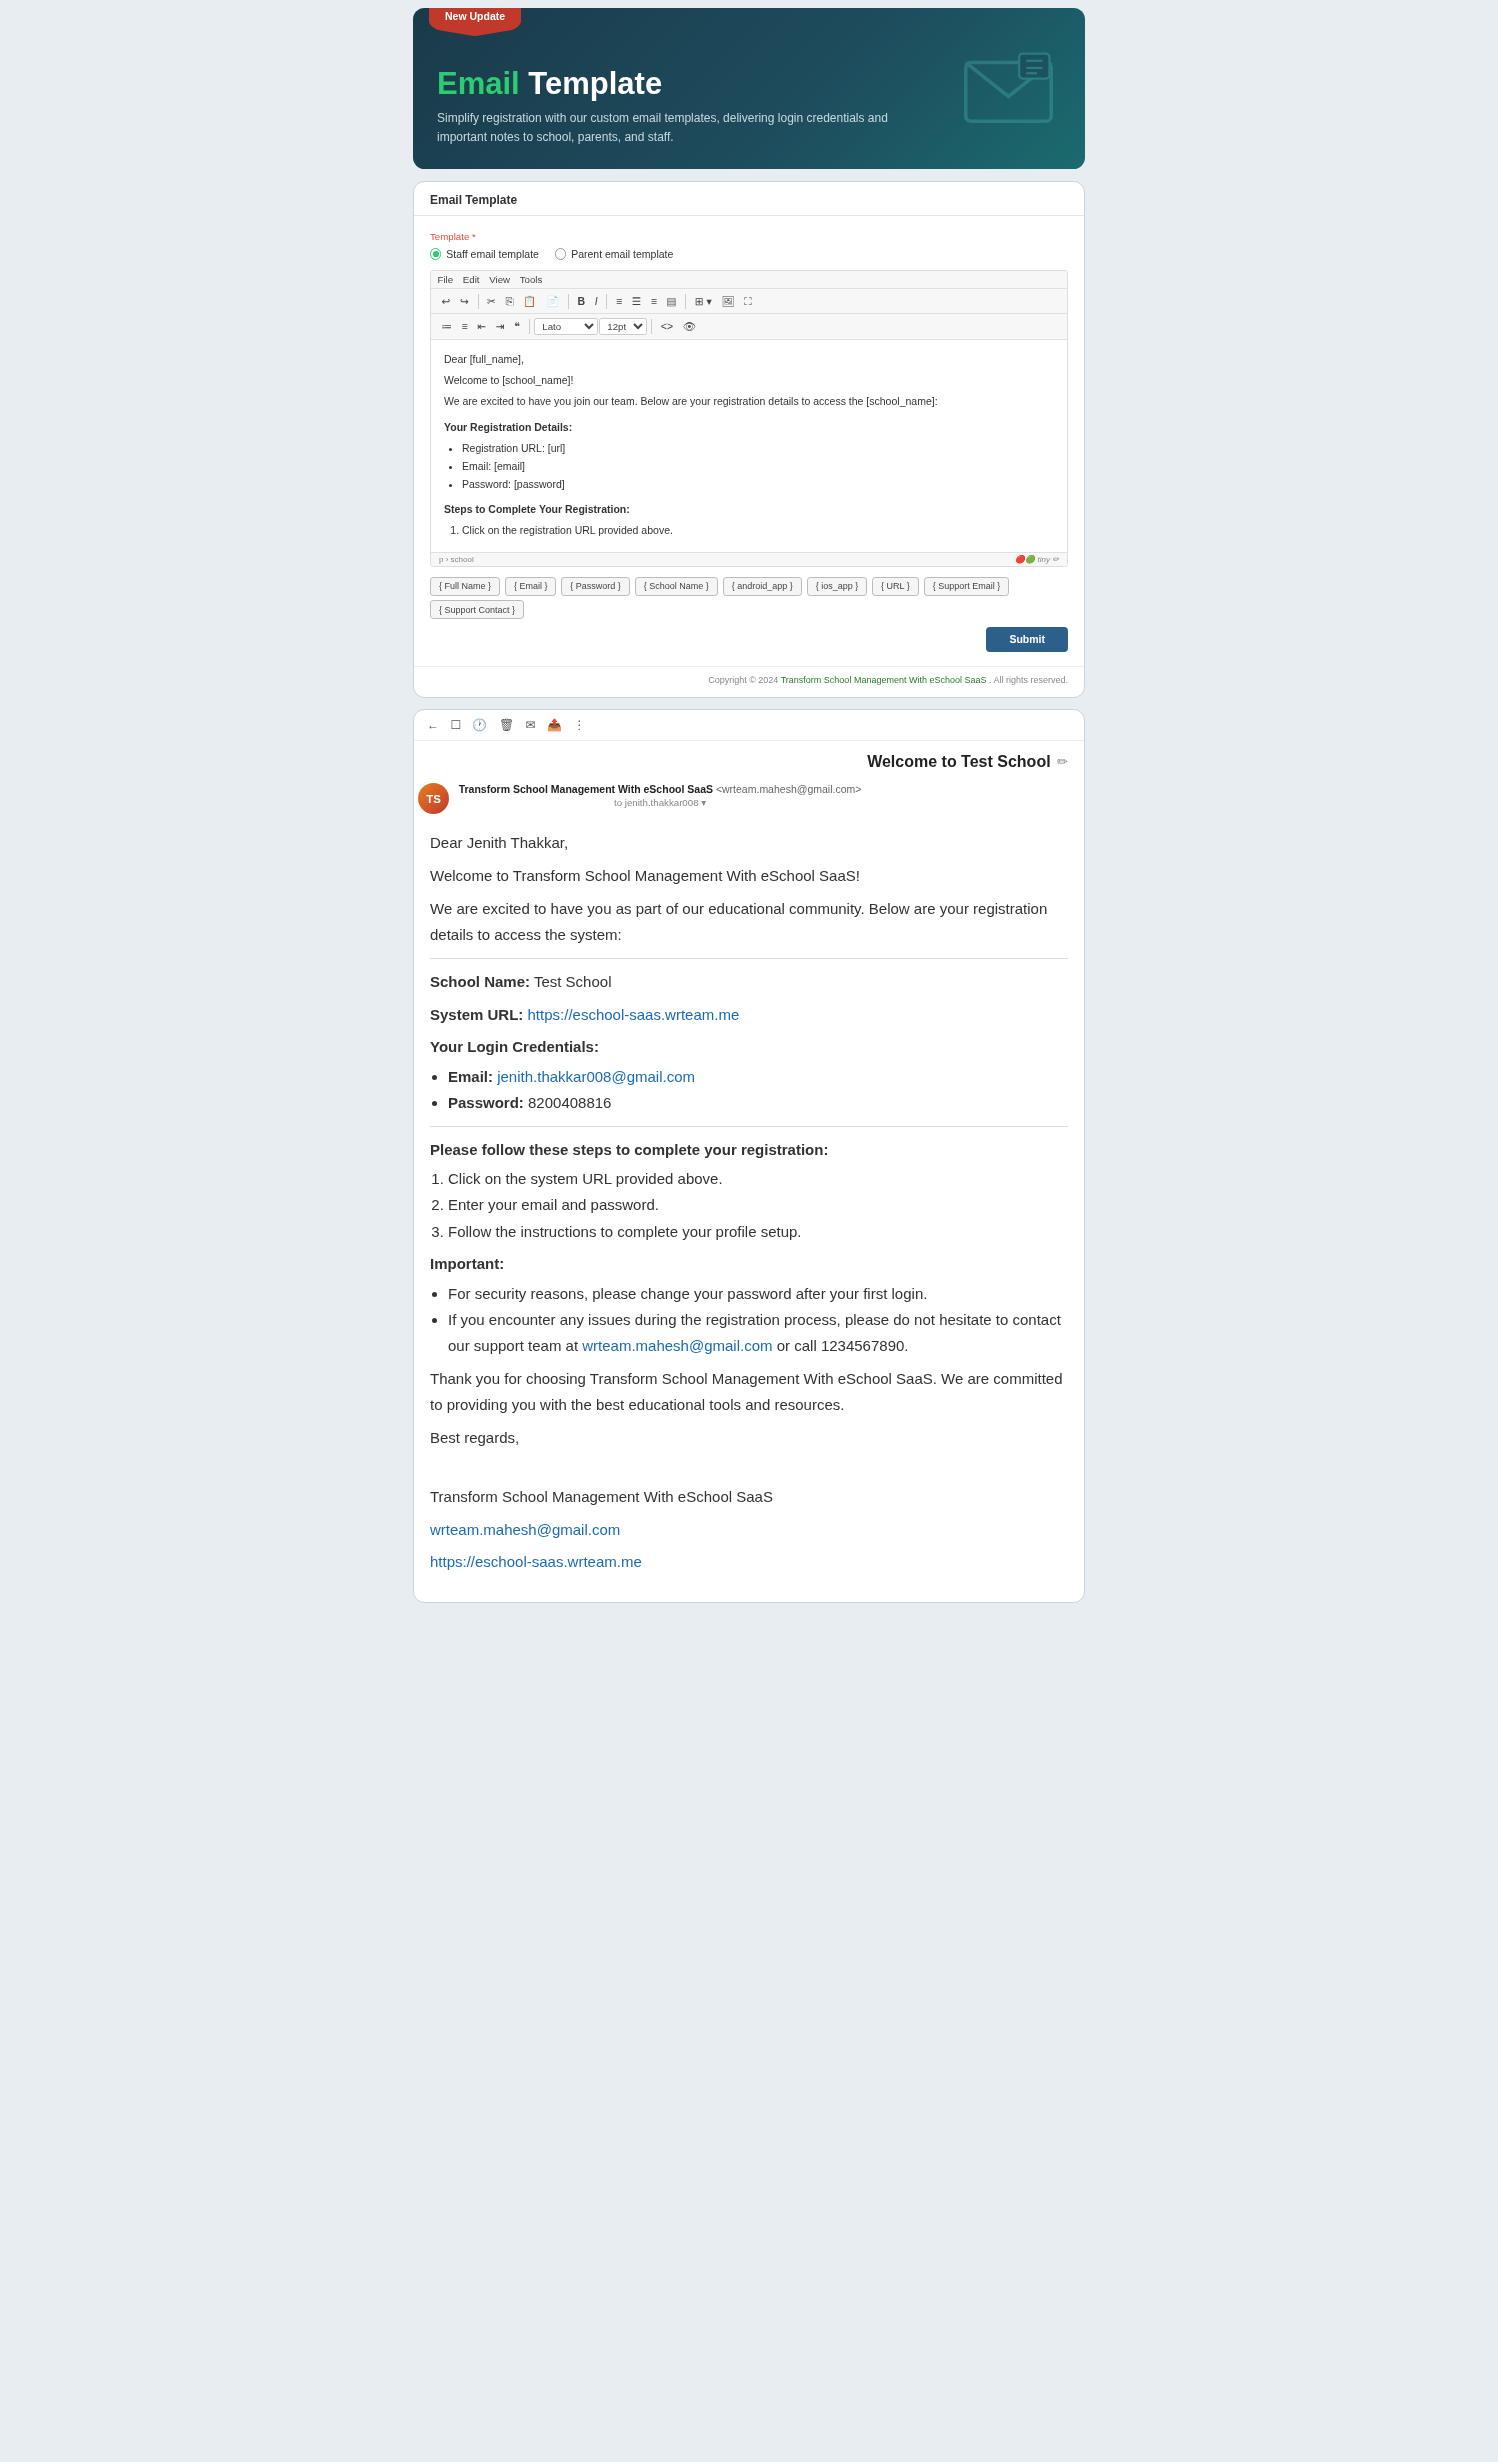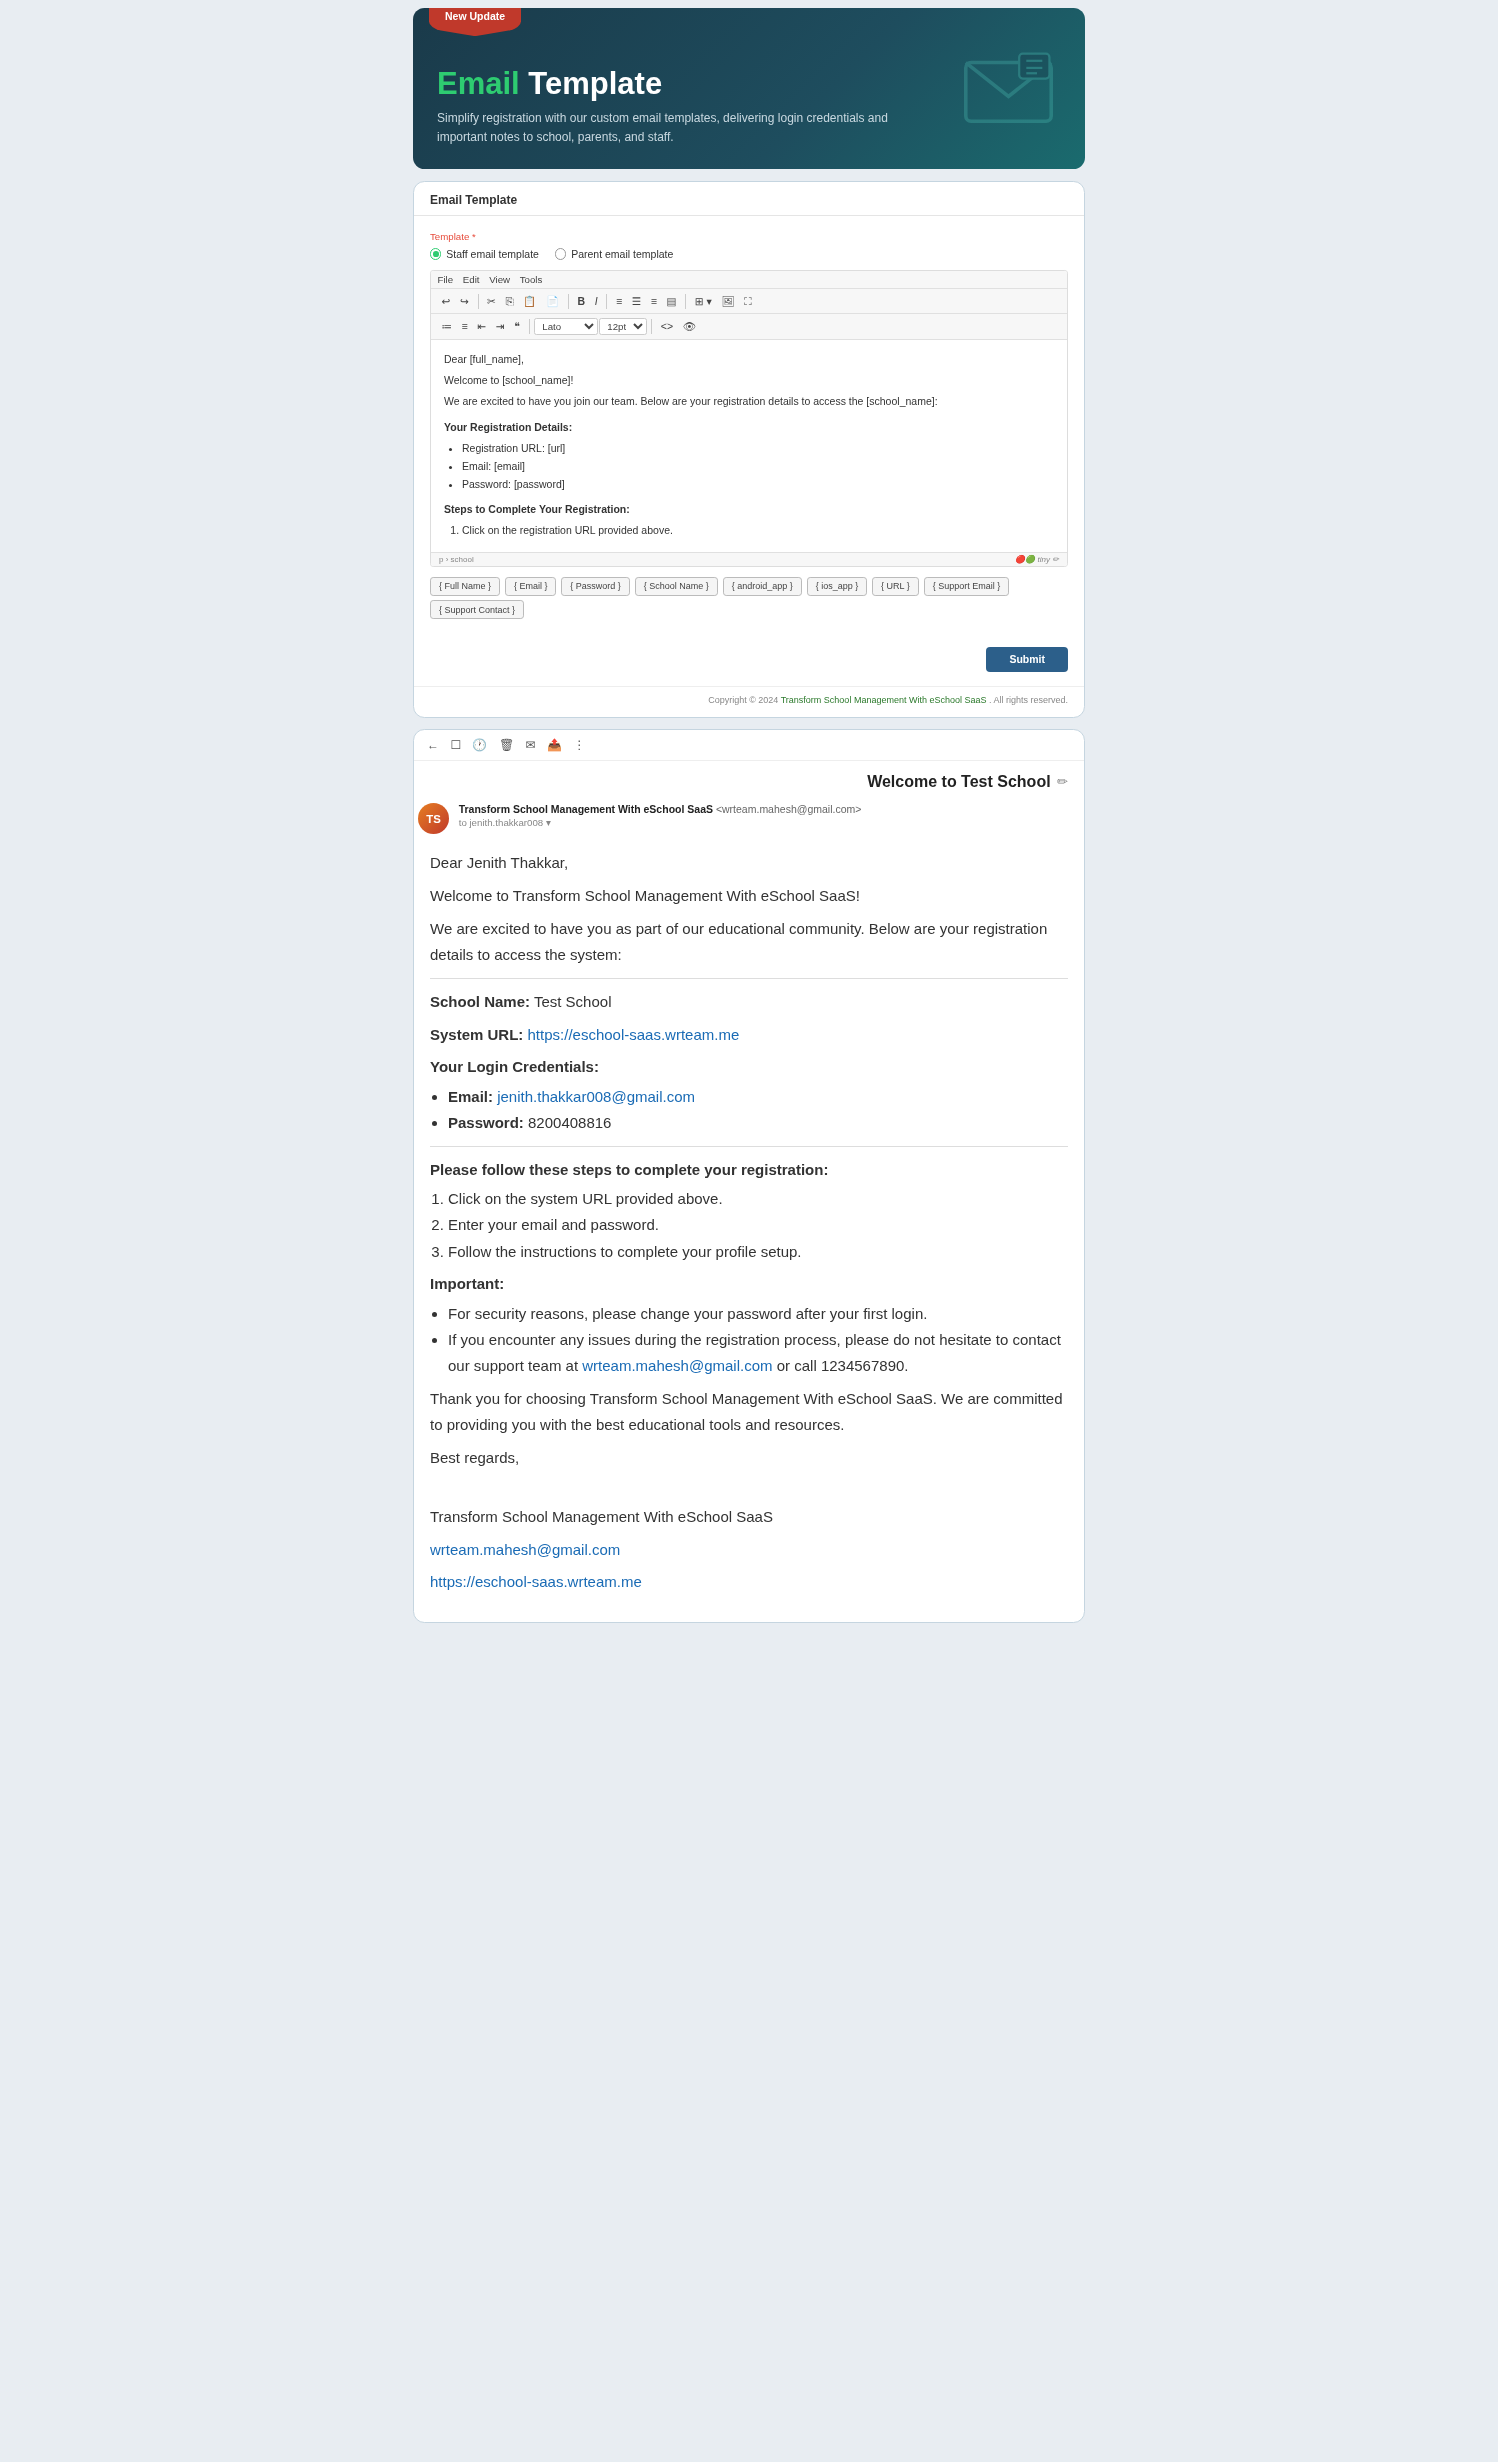--- a/index.html
+++ b/index.html
@@ -159,21 +159,21 @@
       font-size: 9px;
       color: #444;
       padding: 3.2px 8px;
       cursor: pointer;
     }
 
     
     .submit-row {
       display: flex;
       justify-content: flex-end;
-      margin-top: 28px;
+      margin-top: 8px;
     }
     .submit-btn {
       background: #2c5f8a;
       color: #fff;
       border: none;
       border-radius: 4px;
       padding: 6.5px 23px;
       font-size: 10.5px;
       font-weight: 600;
       cursor: pointer;
@@ -227,21 +227,21 @@
     .sender-avatar {
       width: 31px; height: 31px; border-radius: 50%;
       background: linear-gradient(135deg, #e67e22, #c0392b);
       display: flex; align-items: center; justify-content: center;
       color: #fff; font-weight: 700; font-size: 11.4px;
       flex-shrink: 0;
     }
     .sender-info { font-size: 10.5px; }
     .sender-name { font-weight: 700; color: #222; }
     .sender-email { color: #666; }
-    .sender-to { color: #888; font-size: 9.7px; margin-top: 1.6px; }
+    .sender-to { color: #888; font-size: 9.7px; margin-top: 1.6px; text-align: center; }
     .email-body {
       padding: 8px 16px 19.5px 16px;
       font-size: 15px;
       color: #333;
       line-height: 1.75;
     }
     .email-body p { margin-bottom: 6.5px; }
     .email-body .divider { border: none; border-top: 0.8px solid #ddd; margin: 9.7px 0; }
     .email-body .bold { font-weight: 700; }
     .email-body ul { margin-left: 18px; margin-bottom: 6.5px; }

